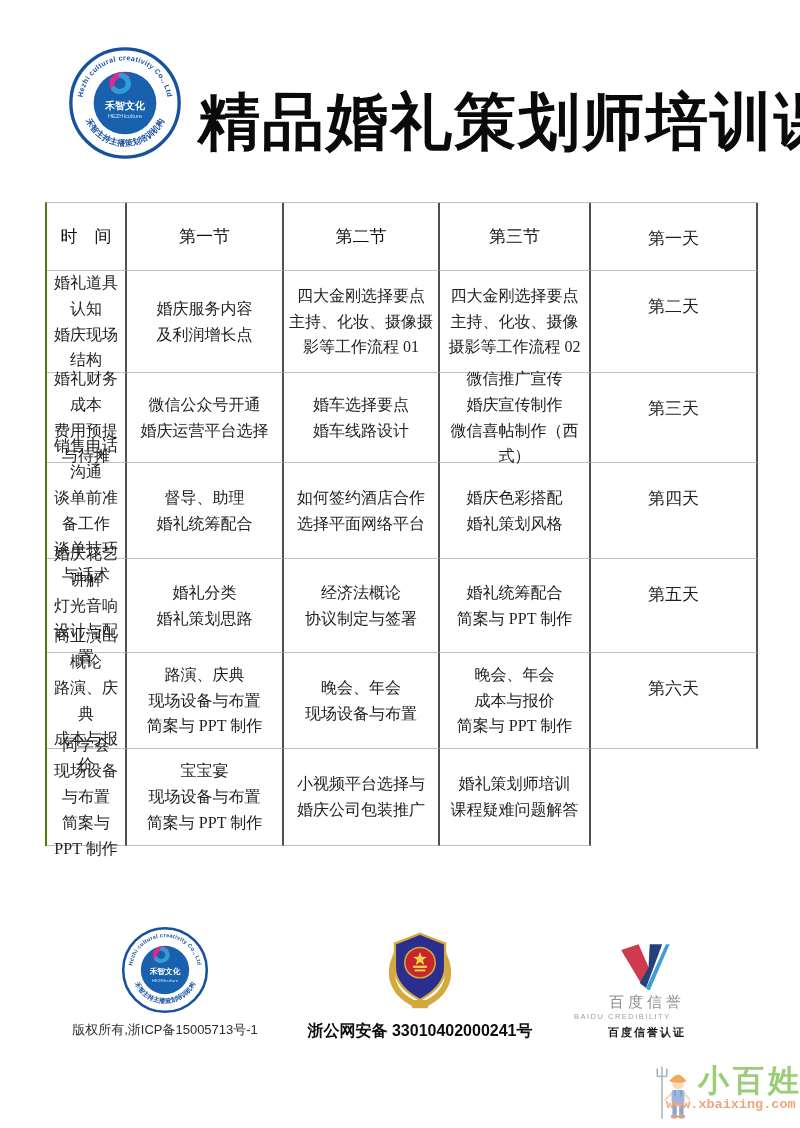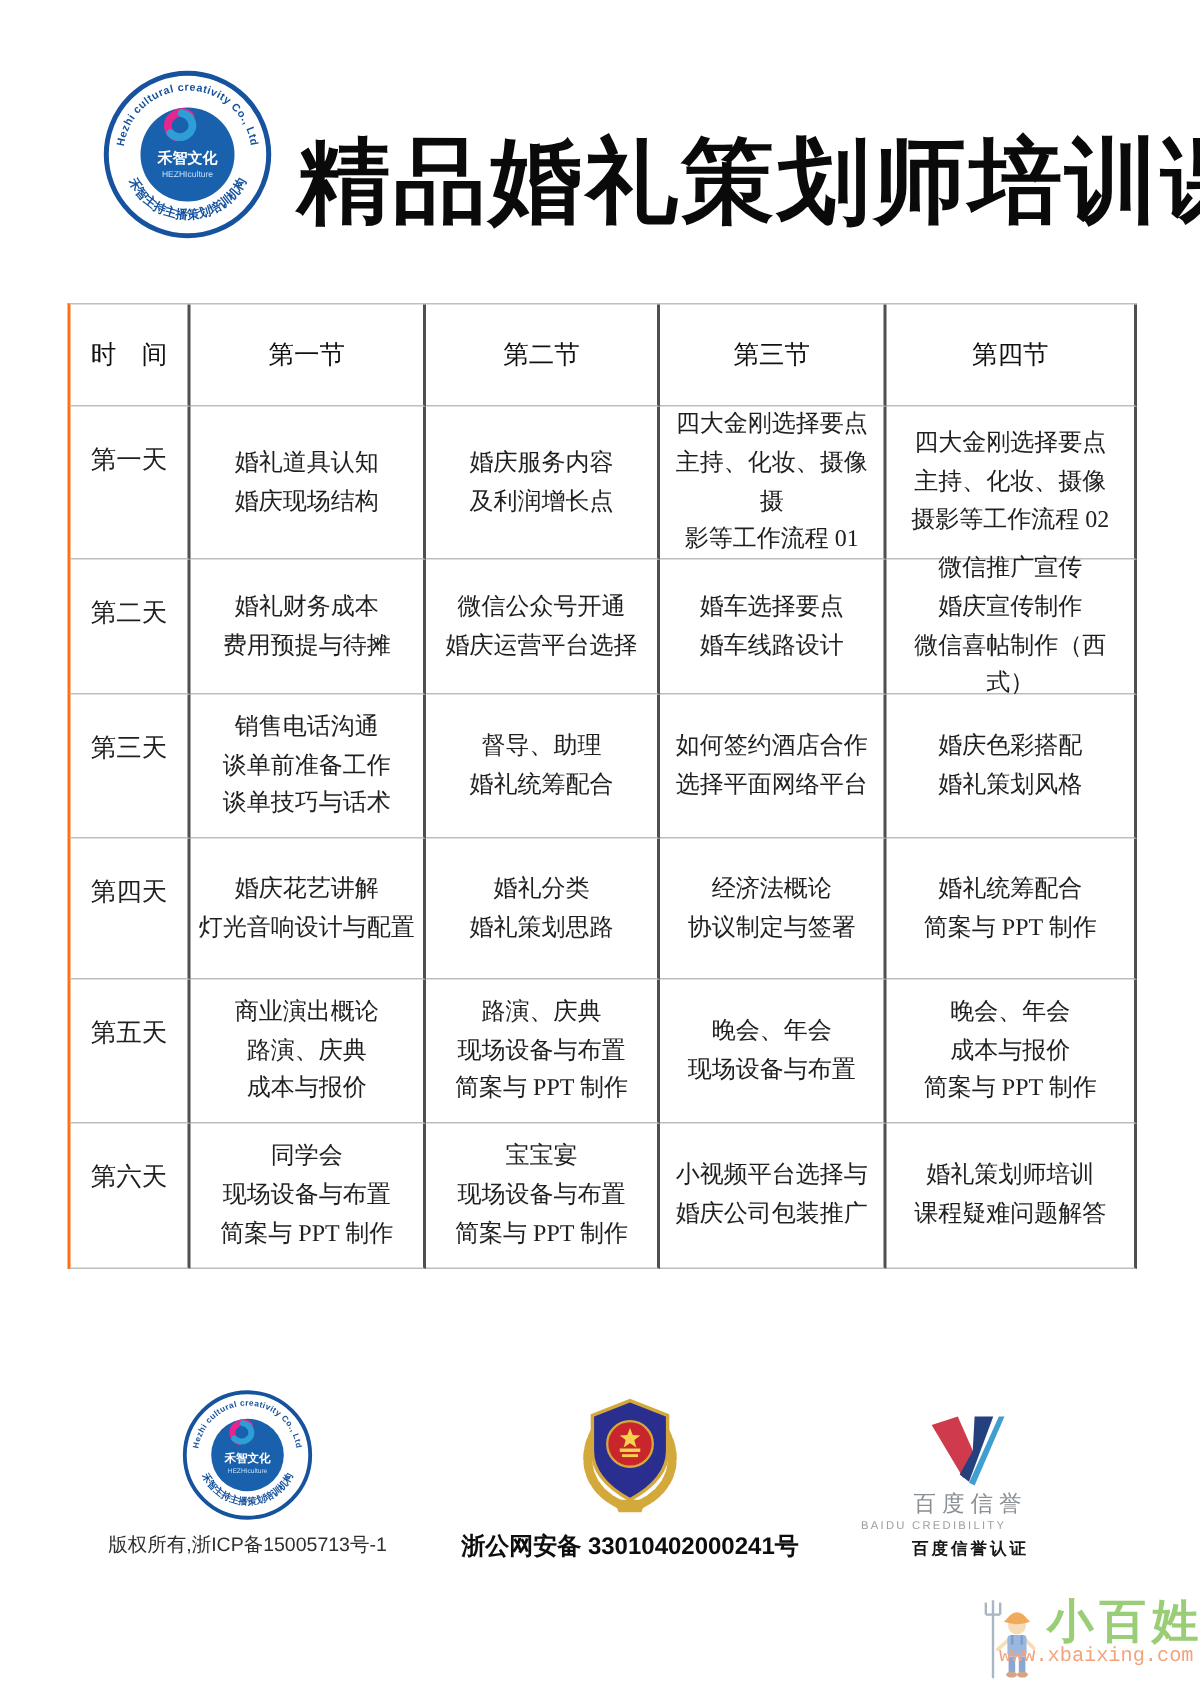--- a/index.html
+++ b/index.html
@@ -9,21 +9,21 @@
   
   .hdr-logo{position:absolute;left:68px;top:46px;width:114px;height:114px;}
   .page-title{position:absolute;left:182px;top:90px;width:578px;height:64px;
     font-family:"Liberation Serif","DejaVu Serif",serif;font-weight:bold;
     font-size:62px;line-height:64px;letter-spacing:2px;color:#0a0a0a;white-space:nowrap;margin-left:16px;}
 
   
   .course-table{position:absolute;left:45px;top:202px;
     display:grid;grid-template-columns:80px 157px 156px 151px 167px;
     grid-template-rows:68px 102px 90px 96px 94px 96px 97px;
-    border-left:2px solid #f97316;border-top:1px solid #bdbdbd;background:#fff;
+    border-left:2px solid #4d7c0f;border-top:1px solid #bdbdbd;background:#fff;
     font-family:"Liberation Serif","DejaVu Serif",serif;}
   .t-cell{border-right:2px solid #4f4f4f;border-bottom:1px solid #bdbdbd;
     display:flex;align-items:center;justify-content:center;text-align:center;
     white-space:pre-line;font-size:16px;line-height:1.62;color:#1f1f1f;padding:2px 3px;box-sizing:border-box;}
   .head-cell{font-size:17px;color:#111;}
   .day-cell{align-items:flex-start;padding-top:22px;font-size:17px;}
 
   
   .ftr-logo{position:absolute;left:121px;top:926px;width:88px;height:88px;}
   .copyright{position:absolute;left:45px;top:1021px;width:240px;text-align:center;
@@ -37,21 +37,21 @@
   .baidu-en{position:absolute;left:574px;top:1012px;width:146px;text-align:left;
     font-size:7.5px;letter-spacing:1.5px;color:#9aa0a6;}
   .baidu-cert{position:absolute;left:574px;top:1025px;width:146px;text-align:center;
     font-size:11px;font-weight:bold;letter-spacing:2px;color:#161616;}
 
   
   .wm{position:absolute;left:648px;top:1060px;width:150px;height:62px;opacity:0.9;}
   .wm-farmer{position:absolute;left:2px;top:6px;width:48px;height:56px;}
   .wm-name{position:absolute;left:50px;top:0px;font-size:31px;font-weight:bold;
     letter-spacing:4px;color:#8fc868;white-space:nowrap;}
-  .wm-url{position:absolute;left:18px;top:37px;font-size:13.5px;font-weight:normal;
+  .wm-url{position:absolute;left:18px;top:37px;font-size:13.5px;font-weight:bold;
     font-family:"Liberation Mono","DejaVu Sans Mono",monospace;color:#f09a6e;white-space:nowrap;}
 </style>
 </head>
 <body>
 
 <div class="page">
 
   <svg class="hdr-logo" viewBox="0 0 120 120">
     <defs>
       <path id="arcTopA" d="M 15.7,52.2 A 45 45 0 0 1 104.3,52.2"></path>
@@ -71,21 +71,20 @@
     <text x="60" y="76" text-anchor="middle" font-size="6" fill="#bfe0ff">HEZHIculture</text>
   </svg>
 
   <div class="page-title">精品婚礼策划师培训课程</div>
 
   <div class="course-table">
     <div class="t-cell head-cell day-col" style="align-items:center;padding-top:2px;">时　间</div>
     <div class="t-cell head-cell">第一节</div>
     <div class="t-cell head-cell">第二节</div>
     <div class="t-cell head-cell">第三节</div>
-    <div class="t-cell head-cell">第四节</div>
 
     <div class="t-cell day-cell">第一天</div>
     <div class="t-cell">婚礼道具认知
 婚庆现场结构</div>
     <div class="t-cell">婚庆服务内容
 及利润增长点</div>
     <div class="t-cell">四大金刚选择要点
 主持、化妆、摄像摄
 影等工作流程 01</div>
     <div class="t-cell">四大金刚选择要点

